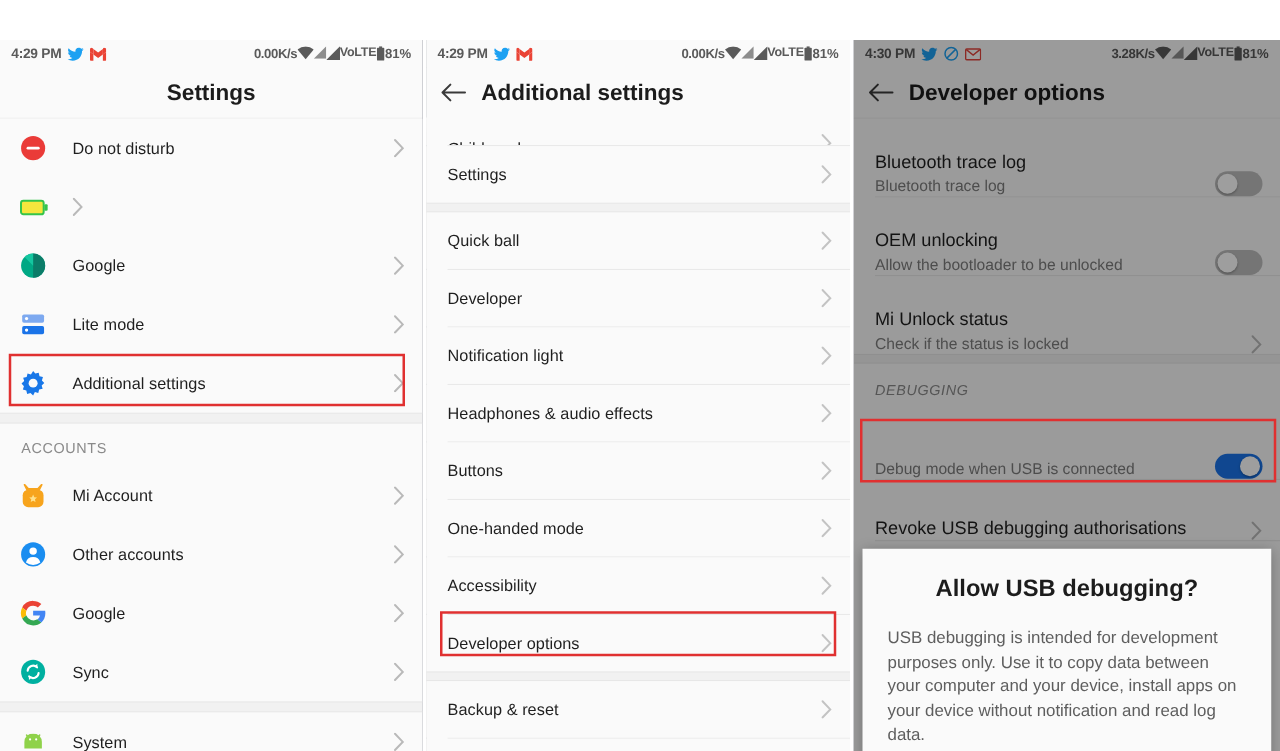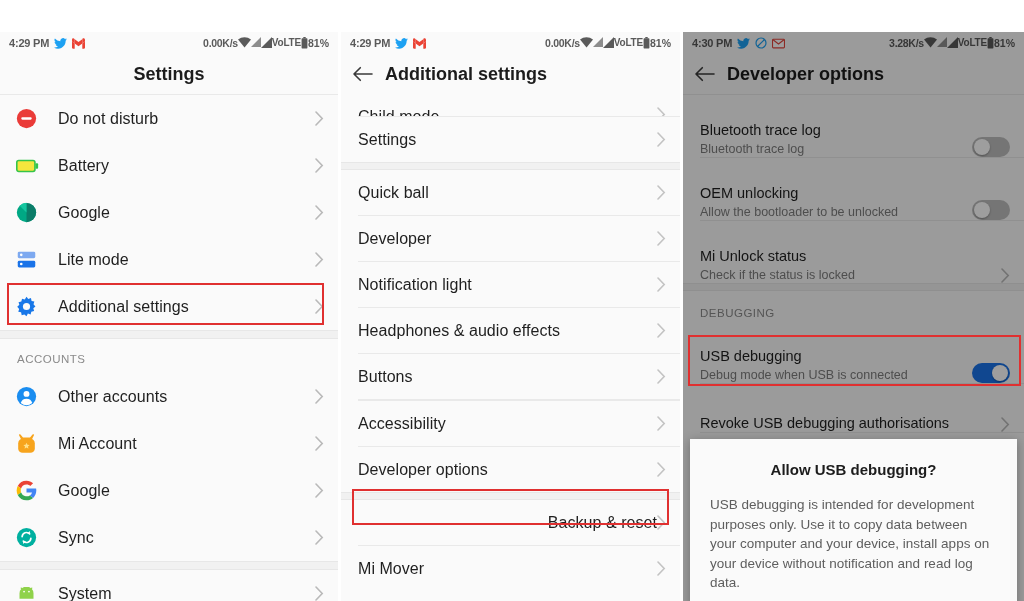--- a/index.html
+++ b/index.html
@@ -84,21 +84,21 @@
     padding: 0 14px 0 16px;
     background: #fafafa;
   }
   .row .icon-slot {
     width: 42px;
     flex: 0 0 42px;
     display: flex; align-items: center;
   }
   .row .label {
     flex: 1 1 auto;
-    font-size: 16px;
+    font-size: 13px;
     color: #1f1f1f;
     letter-spacing: 0.05px;
   }
   .row .chev { flex: 0 0 auto; }
 
   .chev svg { display: block; }
 
   .row.noicon { padding-left: 17px; }
 
   .divider {
@@ -172,21 +172,21 @@
   .dialog {
     position: absolute;
     left: 7px; right: 7px;
     top: 407px;
     background: #fafafa;
     z-index: 10;
     box-shadow: 0 2px 10px rgba(0,0,0,0.28);
   }
   .dlg-title {
     text-align: center;
-    font-size: 15px;
+    font-size: 19px;
     font-weight: bold;
     color: #1c1c1c;
     padding: 22px 18px 0;
   }
   .dlg-body {
     font-size: 13.5px;
     color: #5e5e5e;
     line-height: 1.45;
     padding: 17px 20px 20px;
   }
@@ -290,21 +290,20 @@
         </span>
       </div>
 
       <div class="row">
         <span class="icon-slot">
           <svg width="23" height="16" viewBox="0 0 26 16">
               <rect x="0.9" y="1.8" width="20.5" height="12.4" rx="2.2" fill="#f5e63d" stroke="#35c44a" stroke-width="1.8"></rect>
               <rect x="22" y="5" width="3" height="6" rx="1" fill="#35c44a"></rect>
             </svg>
         </span>
-        <span class="label">Battery</span>
         <span class="chev">
           <svg width="9" height="15" viewBox="0 0 9 15">
               <path d="M1 1l6.2 6.5L1 14" stroke="#b9b9b9" stroke-width="1.6" fill="none" stroke-linecap="round"></path>
             </svg>
         </span>
       </div>
 
       <div class="row">
         <span class="icon-slot">
           <svg width="21" height="21" viewBox="0 0 24 24">
@@ -352,43 +351,43 @@
             </svg>
         </span>
       </div>
 
       <div class="section-gap"></div>
 
       <div class="section-header">ACCOUNTS</div>
 
       <div class="row">
         <span class="icon-slot">
+          <svg width="21" height="20" viewBox="0 0 24 22">
+              <path fill="#f7a41d" d="M3.5 1 6 6h12l2.5-5c0.6-1.2-0.7-1.6-1.6-0.8L16 3.5h-8L5.1 0.2C4.2-0.6 2.9-0.2 3.5 1z"></path>
+              <rect x="2.5" y="5" width="19" height="16" rx="5" fill="#f7a41d"></rect>
+              <path fill="#ffe08a" d="M12 9.5l1.1 2.3 2.5 0.3-1.9 1.7 0.5 2.5L12 15.1l-2.2 1.2 0.5-2.5-1.9-1.7 2.5-0.3z"></path>
+            </svg>
+        </span>
+        <span class="label">Mi Account</span>
+        <span class="chev">
+          <svg width="9" height="15" viewBox="0 0 9 15">
+              <path d="M1 1l6.2 6.5L1 14" stroke="#b9b9b9" stroke-width="1.6" fill="none" stroke-linecap="round"></path>
+            </svg>
+        </span>
+      </div>
+
+      <div class="row">
+        <span class="icon-slot">
           <svg width="21" height="21" viewBox="0 0 24 24">
               <circle cx="12" cy="12" r="11" fill="#1a8df0"></circle>
               <circle cx="12" cy="9" r="3.4" fill="#fff"></circle>
               <path d="M5.4 19.4a6.9 6.9 0 0 1 13.2 0 11 11 0 0 1-13.2 0z" fill="#fff"></path>
             </svg>
         </span>
         <span class="label">Other accounts</span>
-        <span class="chev">
-          <svg width="9" height="15" viewBox="0 0 9 15">
-              <path d="M1 1l6.2 6.5L1 14" stroke="#b9b9b9" stroke-width="1.6" fill="none" stroke-linecap="round"></path>
-            </svg>
-        </span>
-      </div>
-
-      <div class="row">
-        <span class="icon-slot">
-          <svg width="21" height="20" viewBox="0 0 24 22">
-              <path fill="#f7a41d" d="M3.5 1 6 6h12l2.5-5c0.6-1.2-0.7-1.6-1.6-0.8L16 3.5h-8L5.1 0.2C4.2-0.6 2.9-0.2 3.5 1z"></path>
-              <rect x="2.5" y="5" width="19" height="16" rx="5" fill="#f7a41d"></rect>
-              <path fill="#ffe08a" d="M12 9.5l1.1 2.3 2.5 0.3-1.9 1.7 0.5 2.5L12 15.1l-2.2 1.2 0.5-2.5-1.9-1.7 2.5-0.3z"></path>
-            </svg>
-        </span>
-        <span class="label">Mi Account</span>
         <span class="chev">
           <svg width="9" height="15" viewBox="0 0 9 15">
               <path d="M1 1l6.2 6.5L1 14" stroke="#b9b9b9" stroke-width="1.6" fill="none" stroke-linecap="round"></path>
             </svg>
         </span>
       </div>
 
       <div class="row">
         <span class="icon-slot">
           <svg width="21" height="21" viewBox="0 0 24 24">
@@ -574,20 +573,28 @@
       <div class="row noicon" style="height:45px;">
         <span class="label">Buttons</span>
         <span class="chev">
           <svg width="9" height="15" viewBox="0 0 9 15">
               <path d="M1 1l6.2 6.5L1 14" stroke="#c3c3c3" stroke-width="1.6" fill="none" stroke-linecap="round"></path>
             </svg>
         </span>
       </div>
       <div class="divider"></div>
 
+      <div class="row noicon" style="height:45px;">
+        <span class="label">One-handed mode</span>
+        <span class="chev">
+          <svg width="9" height="15" viewBox="0 0 9 15">
+              <path d="M1 1l6.2 6.5L1 14" stroke="#c3c3c3" stroke-width="1.6" fill="none" stroke-linecap="round"></path>
+            </svg>
+        </span>
+      </div>
       <div class="divider"></div>
 
       <div class="row noicon" style="height:45px;">
         <span class="label">Accessibility</span>
         <span class="chev">
           <svg width="9" height="15" viewBox="0 0 9 15">
               <path d="M1 1l6.2 6.5L1 14" stroke="#c3c3c3" stroke-width="1.6" fill="none" stroke-linecap="round"></path>
             </svg>
         </span>
       </div>
@@ -597,21 +604,21 @@
         <span class="label">Developer options</span>
         <span class="chev">
           <svg width="9" height="15" viewBox="0 0 9 15">
               <path d="M1 1l6.2 6.5L1 14" stroke="#c3c3c3" stroke-width="1.6" fill="none" stroke-linecap="round"></path>
             </svg>
         </span>
       </div>
 
       <div class="section-gap" style="height:8px;"></div>
 
-      <div class="row noicon" style="height:45px;text-align:right;">
+      <div class="row noicon" style="height:45px;">
         <span class="label">Backup &amp; reset</span>
         <span class="chev">
           <svg width="9" height="15" viewBox="0 0 9 15">
               <path d="M1 1l6.2 6.5L1 14" stroke="#c3c3c3" stroke-width="1.6" fill="none" stroke-linecap="round"></path>
             </svg>
         </span>
       </div>
       <div class="divider"></div>
 
       <div class="row noicon" style="height:45px;">
@@ -725,25 +732,24 @@
             </span>
             <span class="chev">
               <svg width="9" height="15" viewBox="0 0 9 15">
                   <path d="M1 1l6.2 6.5L1 14" stroke="#b9b9b9" stroke-width="1.6" fill="none" stroke-linecap="round"></path>
                 </svg>
             </span>
           </div>
 
           <div class="section-gap" style="height:8px;"></div>
 
-          <div class="section-header" style="height:36px;">DEBUGGING</div>
+          <div class="section-header" style="height:36px;font-style:italic;">DEBUGGING</div>
 
           <div class="row2" style="min-height:56px;">
             <span class="texts">
-              <span class="t1" style="display:block;">USB debugging</span>
               <span class="t2" style="display:block;">Debug mode when USB is connected</span>
             </span>
             <span class="toggle on">
                 <span class="knob"></span>
               </span>
           </div>
           <div class="divider"></div>
 
           <div class="row2" style="min-height:48px;">
             <span class="texts">

